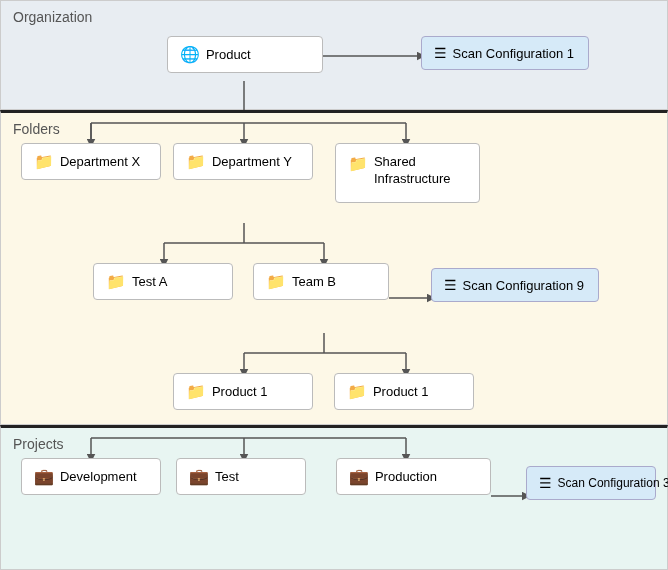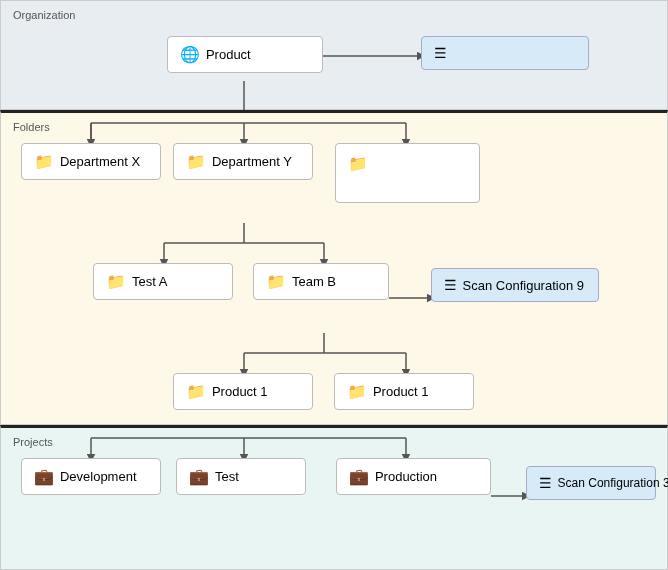--- a/index.html
+++ b/index.html
@@ -32,21 +32,21 @@
     .section-projects {
       background: #e8f5f2;
       padding: 8px 12px 0 12px;
       height: 145px;
       position: relative;
       border: 1px solid #ccc;
       border-top: 3px solid #222;
     }
 
     .section-label {
-      font-size: 11px;
+      font-size: 14px;
       color: #555;
       margin-bottom: 4px;
     }
 
     .node {
       position: absolute;
       background: #fff;
       border: 1px solid #bbb;
       border-radius: 4px;
       display: flex;
@@ -105,20 +105,21 @@
     <line x1="243" y1="80" x2="243" y2="110"></line>
   </svg>
 
   <div class="node" style="left: 166px; top: 35px; width: 156px;">
     <span class="icon-globe">🌐</span>
     <span>Product</span>
   </div>
 
   <div class="node scan" style="left: 420px; top: 35px; width: 168px;">
     <span class="icon-scan">☰</span>
+    <span>Scan Configuration 1</span>
   </div>
 </div>
 
 <div class="section-folders">
   <div class="section-label">Folders</div>
 
   <svg class="connectors" width="668" height="315">
     <defs>
       <marker id="arrow-f" markerWidth="6" markerHeight="6" refX="3" refY="3" orient="auto">
         <polygon points="0 0, 6 3, 0 6" fill="#555"></polygon>
@@ -155,20 +156,21 @@
     <span>Department X</span>
   </div>
 
   <div class="node" style="left: 172px; top: 30px; width: 140px;">
     <span class="icon-folder">📁</span>
     <span>Department Y</span>
   </div>
 
   <div class="node" style="left: 334px; top: 30px; width: 145px; white-space: normal; height: 60px; align-items: flex-start; padding-top: 10px;">
     <span class="icon-folder">📁</span>
+    <span style="white-space: normal; line-height: 1.3;">Shared Infrastructure</span>
   </div>
 
   <div class="node" style="left: 92px; top: 150px; width: 140px;">
     <span class="icon-folder">📁</span>
     <span>Test A</span>
   </div>
 
   <div class="node" style="left: 252px; top: 150px; width: 136px;">
     <span class="icon-folder">📁</span>
     <span>Team B</span>

